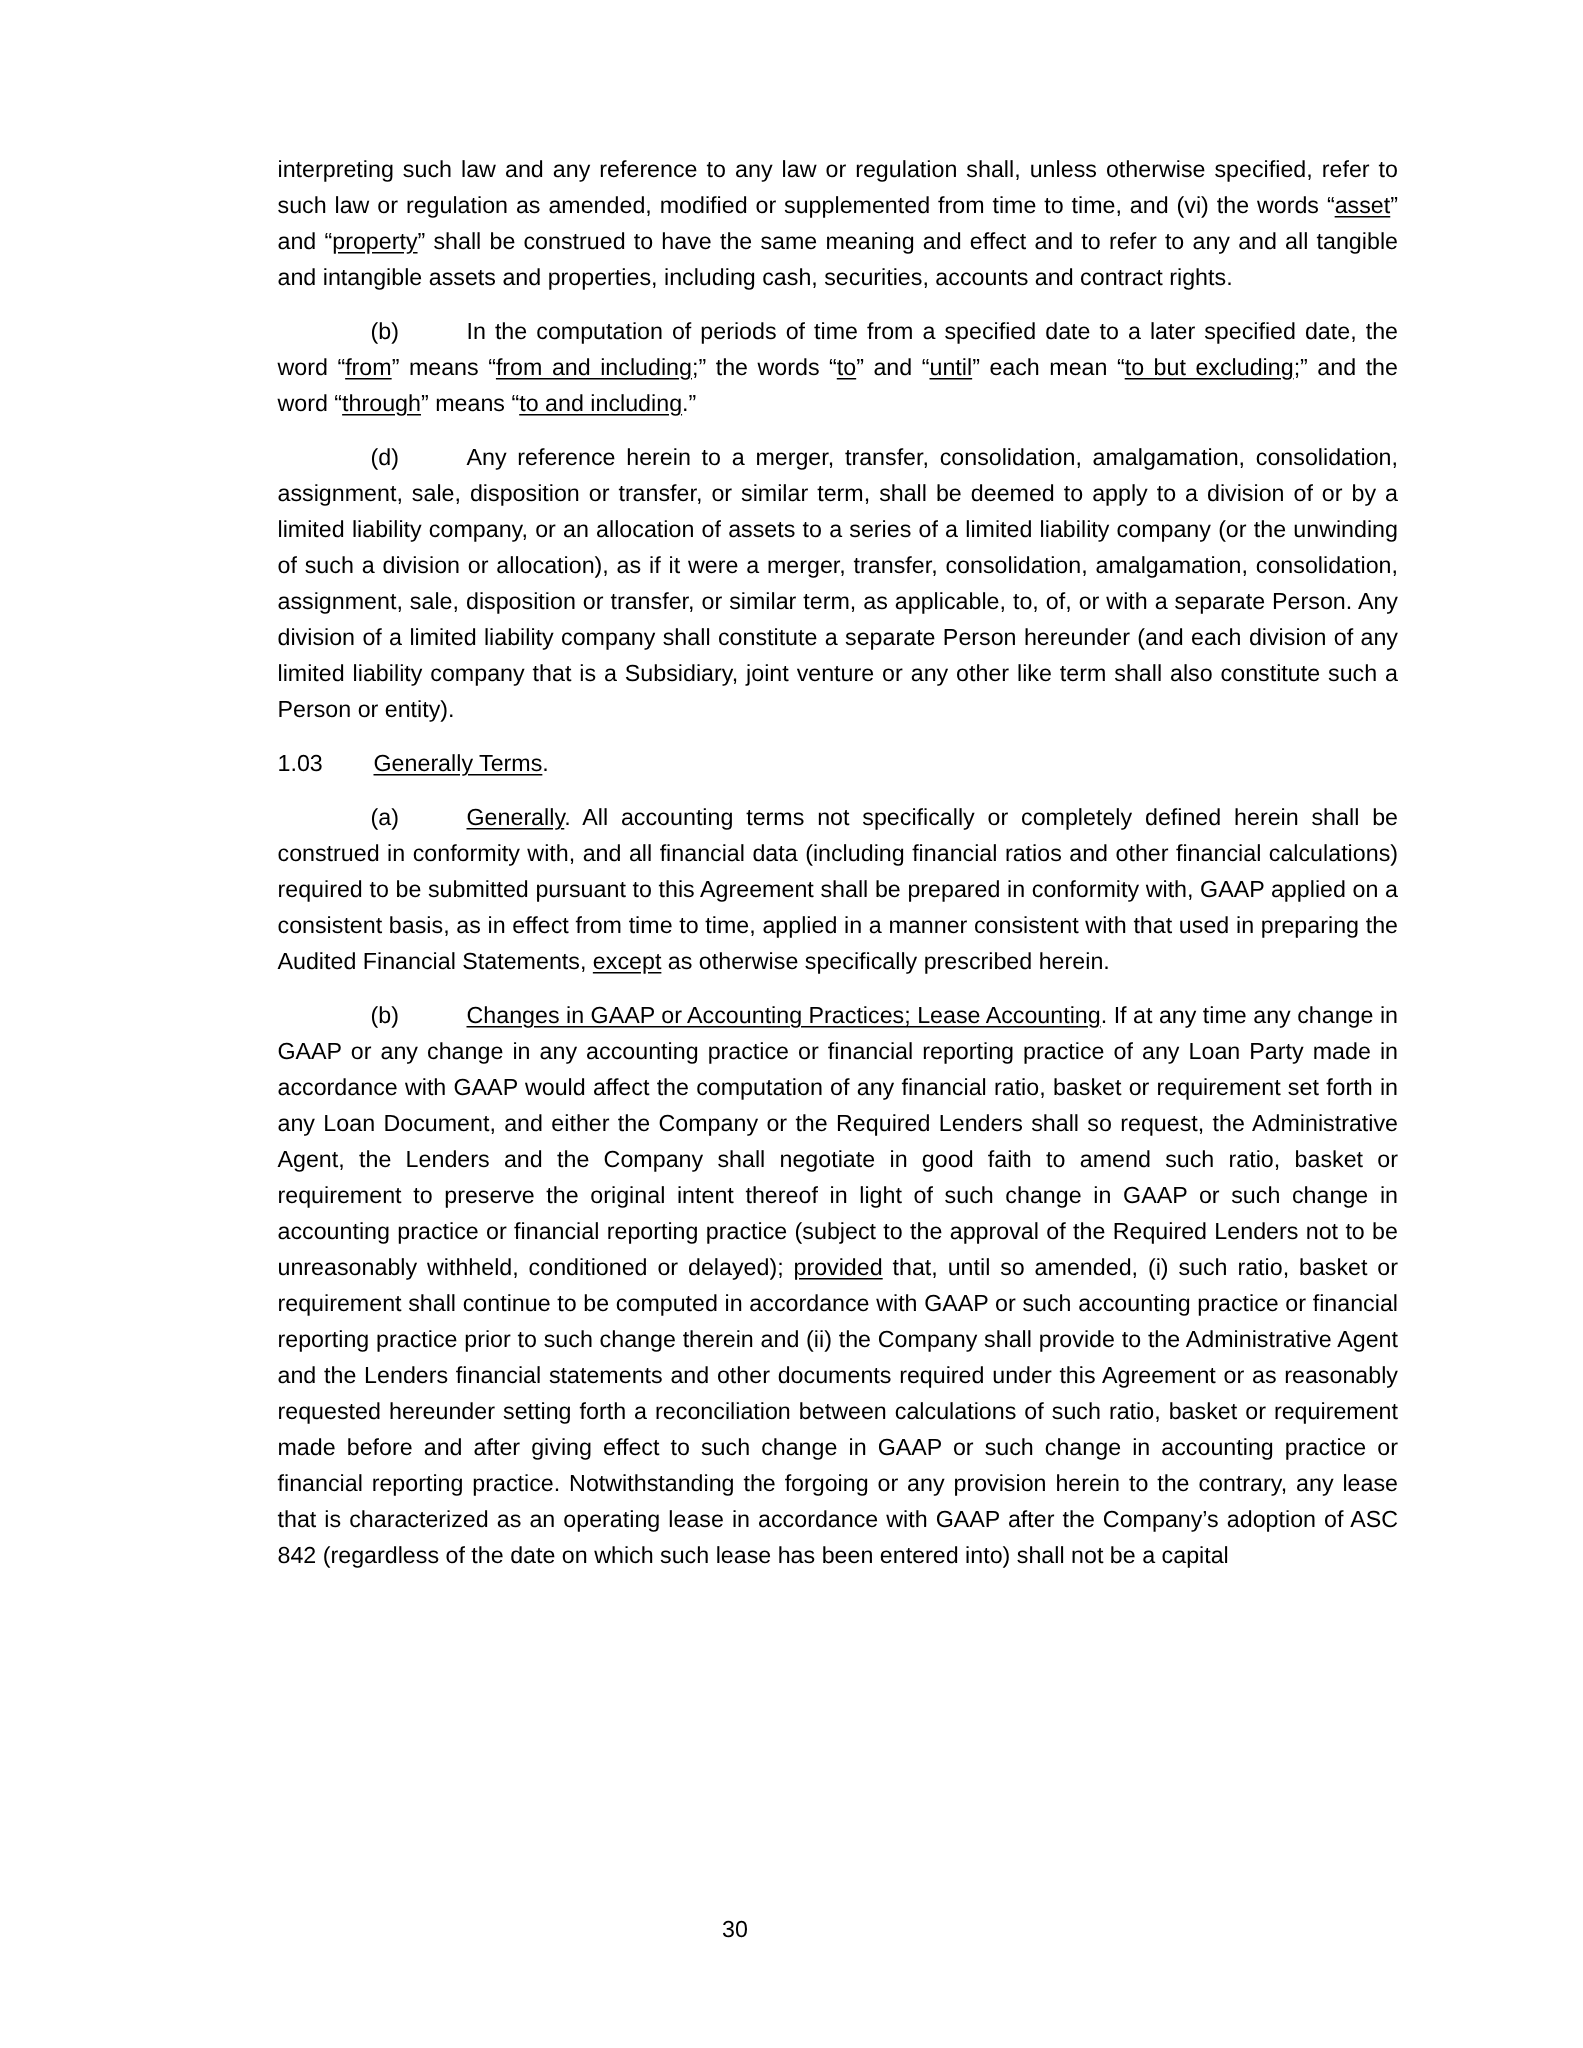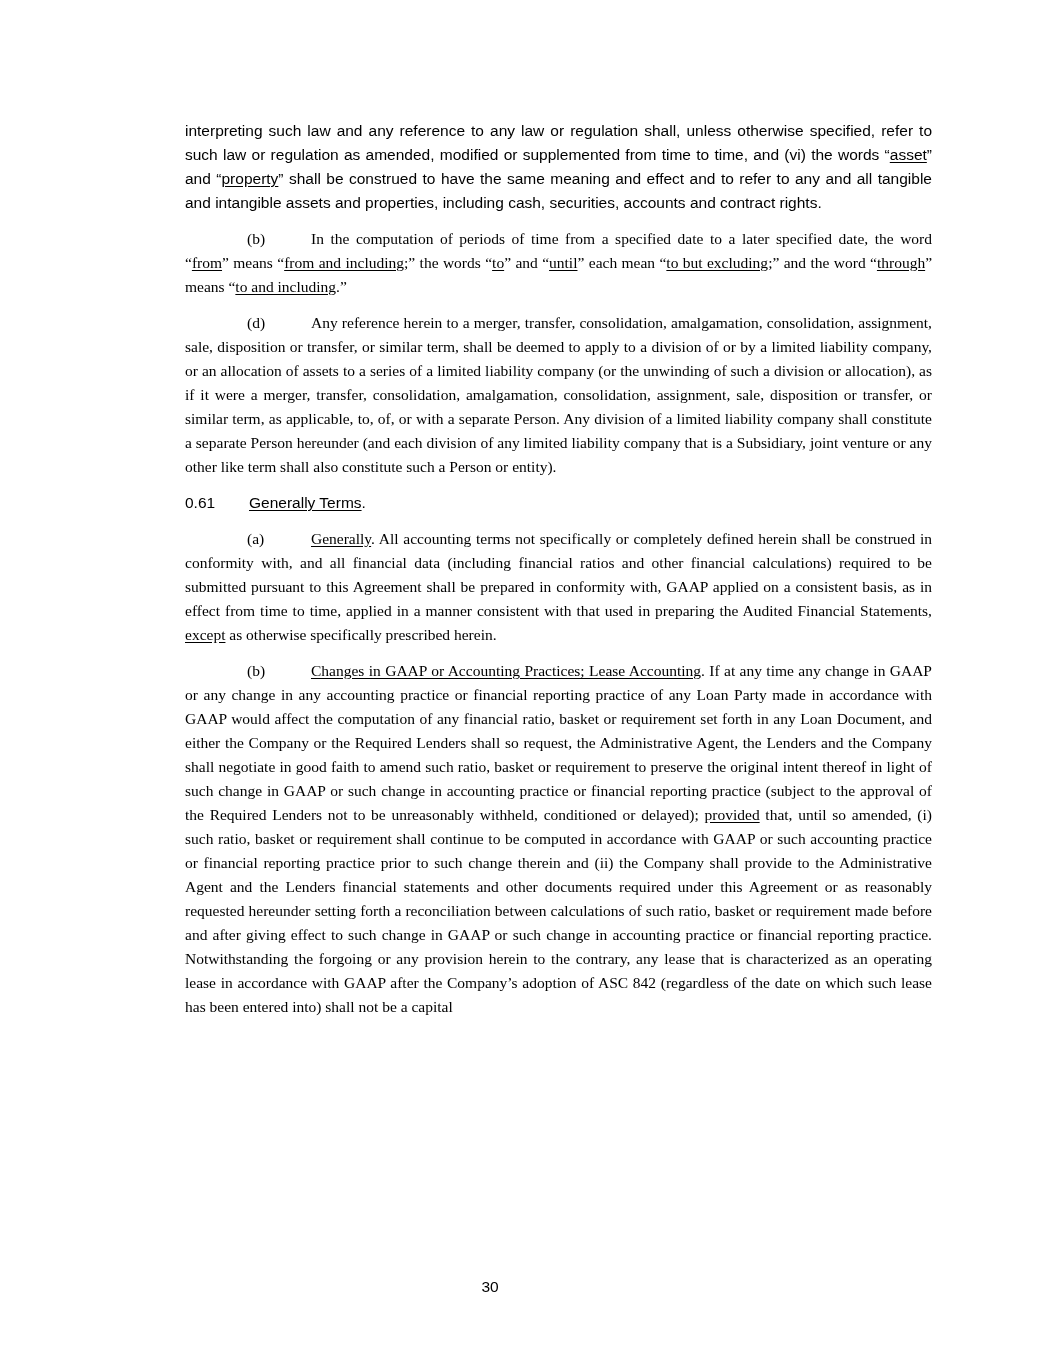--- a/index.html
+++ b/index.html
@@ -13,30 +13,30 @@
   .page {
     position: relative;
     width: 1055px;
     height: 1365px;
     background: #ffffff;
     overflow: hidden;
   }
   .content {
     position: absolute;
     left: 185px;
-    top: 119px;
+    top: 102px;
     width: 747px;
     font-size: 15.5px;
     line-height: 24px;
   }
   p.para {
     margin: 0 0 12px 0;
     text-align: justify;
   }
-  p.para.indent { text-indent: 62px; font-family: Liberation Serif, serif; }
+  p.para.indent { text-indent: 62px; }
   p.para.heading { text-align: left; }
   .label {
     display: inline-block;
     width: 64px;
     text-indent: 0;
   }
   u {
     text-decoration: underline;
     text-underline-offset: 2px;
   }
@@ -50,18 +50,18 @@
   }
 </style>
 </head>
 <body>
 
 <div class="page">
   <div class="content">
       <p class="para"><span>interpreting such law and any reference to any law or regulation shall, unless otherwise specified, refer to such law or regulation as amended, modified or supplemented from time to time, and (vi) the words “</span><u>asset</u><span>” and “</span><u>property</u><span>” shall be construed to have the same meaning and effect and to refer to any and all tangible and intangible assets and properties, including cash, securities, accounts and contract rights.</span></p>
       <p class="para indent"><span class="label">(b)</span><span>In the computation of periods of time from a specified date to a later specified date, the word “</span><u>from</u><span>” means “</span><u>from and including</u><span>;” the words “</span><u>to</u><span>” and “</span><u>until</u><span>” each mean “</span><u>to but excluding</u><span>;” and the word “</span><u>through</u><span>” means “</span><u>to and including</u><span>.”</span></p>
       <p class="para indent"><span class="label">(d)</span><span>Any reference herein to a merger, transfer, consolidation, amalgamation, consolidation, assignment, sale, disposition or transfer, or similar term, shall be deemed to apply to a division of or by a limited liability company, or an allocation of assets to a series of a limited liability company (or the unwinding of such a division or allocation), as if it were a merger, transfer, consolidation, amalgamation, consolidation, assignment, sale, disposition or transfer, or similar term, as applicable, to, of, or with a separate Person. Any division of a limited liability company shall constitute a separate Person hereunder (and each division of any limited liability company that is a Subsidiary, joint venture or any other like term shall also constitute such a Person or entity).</span></p>
-      <p class="para heading"><span class="label">0.61</span><u>Generally Terms</u><span>.</span></p>
+      <p class="para heading"><span class="label">1.03</span><u>Generally Terms</u><span>.</span></p>
       <p class="para indent"><span class="label">(a)</span><u>Generally</u><span>.  All accounting terms not specifically or completely defined herein shall be construed in conformity with, and all financial data (including financial ratios and other financial calculations) required to be submitted pursuant to this Agreement shall be prepared in conformity with, GAAP applied on a consistent basis, as in effect from time to time, applied in a manner consistent with that used in preparing the Audited Financial Statements, </span><u>except</u><span> as otherwise specifically prescribed herein.</span></p>
       <p class="para indent"><span class="label">(b)</span><u>Changes in GAAP or Accounting Practices; Lease Accounting</u><span>.  If at any time any change in GAAP or any change in any accounting practice or financial reporting practice of any Loan Party made in accordance with GAAP would affect the computation of any financial ratio, basket or requirement set forth in any Loan Document, and either the Company or the Required Lenders shall so request, the Administrative Agent, the Lenders and the Company shall negotiate in good faith to amend such ratio, basket or requirement to preserve the original intent thereof in light of such change in GAAP or such change in accounting practice or financial reporting practice (subject to the approval of the Required Lenders not to be unreasonably withheld, conditioned or delayed); </span><u>provided</u><span> that, until so amended, (i) such ratio, basket or requirement shall continue to be computed in accordance with GAAP or such accounting practice or financial reporting practice prior to such change therein and (ii) the Company shall provide to the Administrative Agent and the Lenders financial statements and other documents required under this Agreement or as reasonably requested hereunder setting forth a reconciliation between calculations of such ratio, basket or requirement made before and after giving effect to such change in GAAP or such change in accounting practice or financial reporting practice. Notwithstanding the forgoing or any provision herein to the contrary, any lease that is characterized as an operating lease in accordance with GAAP after the Company’s adoption of ASC 842 (regardless of the date on which such lease has been entered into) shall not be a capital</span></p>
     </div>
   <div class="footer">30</div>
 </div>
 
 </body></html>

